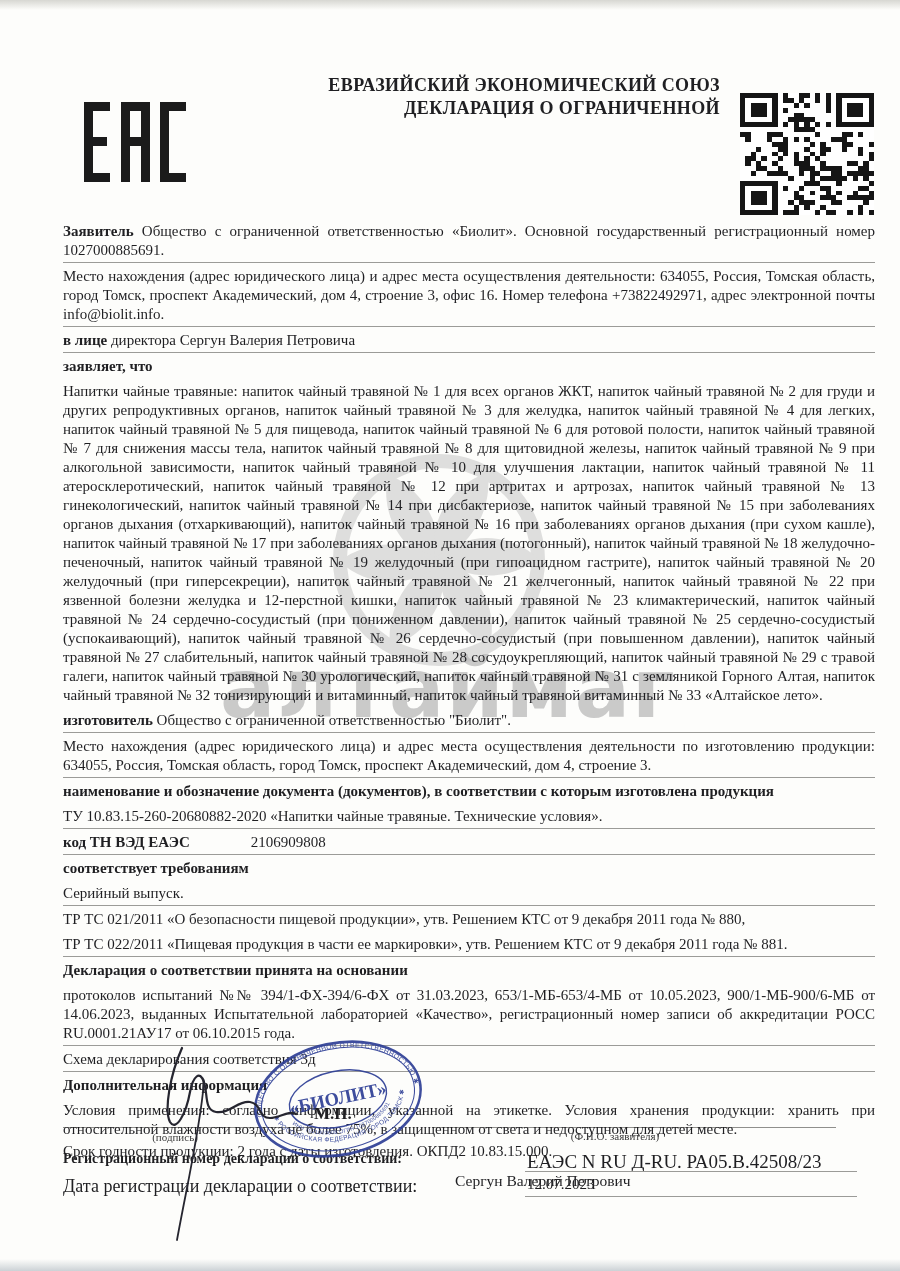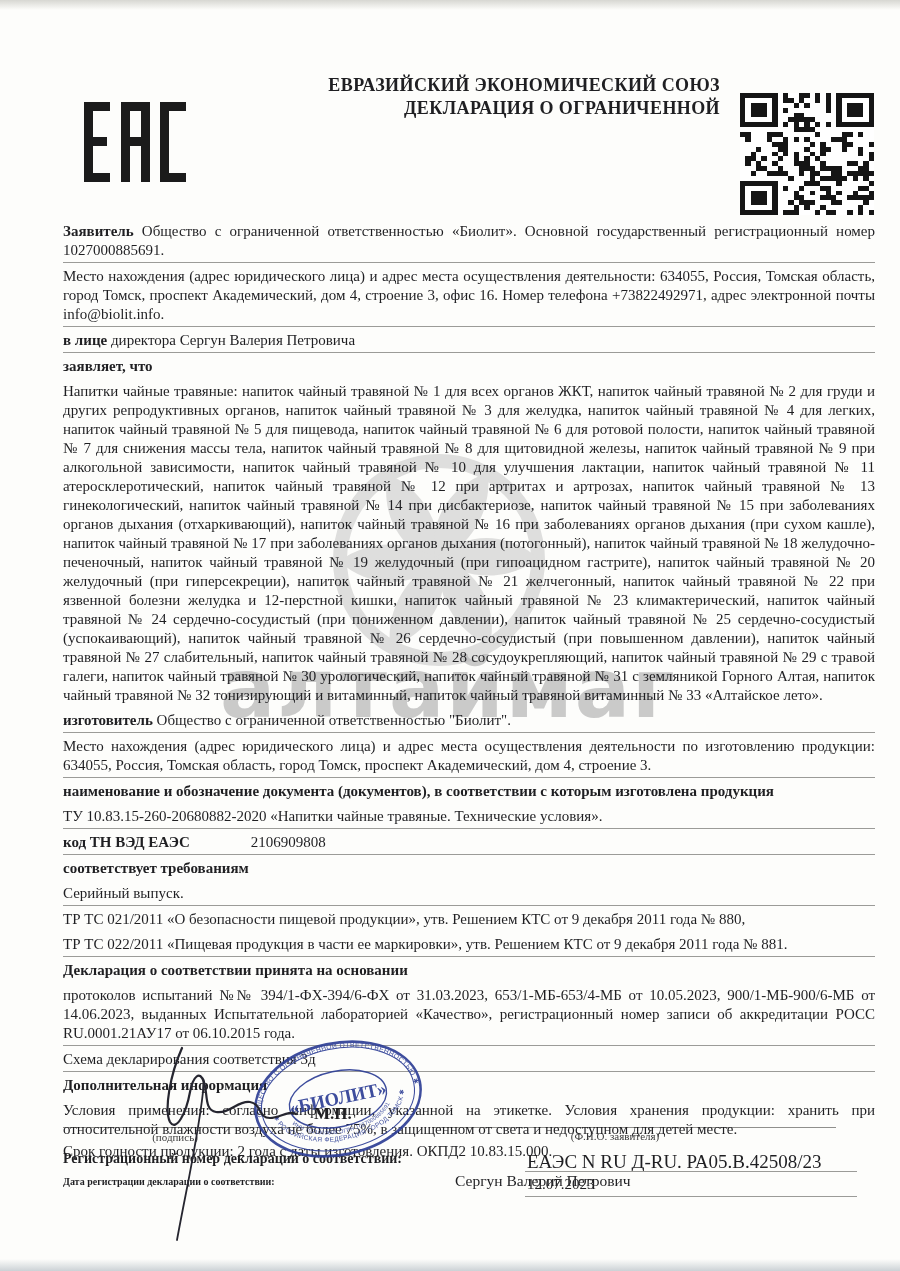--- a/index.html
+++ b/index.html
@@ -37,21 +37,21 @@
   .stamp{position:absolute;left:250px;top:1036px;width:176px;height:126px;z-index:7;
          transform:rotate(-12deg);opacity:.92;}
   .mp{position:absolute;left:314px;top:1104px;font-weight:bold;font-size:17px;z-index:9;}
   .sigline-left{position:absolute;left:63px;top:1127px;width:258px;border-bottom:1px solid #8f8f8c;}
   .sigline-right{position:absolute;left:432px;top:1127px;width:404px;border-bottom:1px solid #8f8f8c;}
   .cap-sign{position:absolute;left:95px;top:1131px;width:160px;text-align:center;font-size:11px;color:#3a3a3a;}
   .fio{position:absolute;left:455px;top:1160px;width:320px;text-align:left;font-size:15.5px;margin-top:12px;}
   .cap-fio{position:absolute;left:455px;top:1130px;width:320px;text-align:center;font-size:11px;color:#3a3a3a;}
 
   .foot-label1{position:absolute;left:63px;top:1151px;font-weight:bold;font-size:14px;}
-  .foot-label2{position:absolute;left:63px;top:1176px;font-weight:bold;font-size:10px;}
+  .foot-label2{position:absolute;left:63px;top:1176px;font-weight:normal;font-size:18px;}
   .foot-val1{position:absolute;left:527px;top:1151px;font-size:19px;}
   .foot-val2{position:absolute;left:527px;top:1176px;font-size:15px;}
   .foot-line1{position:absolute;left:525px;top:1171px;width:332px;border-bottom:1px solid #9b9b98;}
   .foot-line2{position:absolute;left:525px;top:1196px;width:332px;border-bottom:1px solid #9b9b98;}
 </style>
 </head>
 <body>
 
 <div class="page">
 

